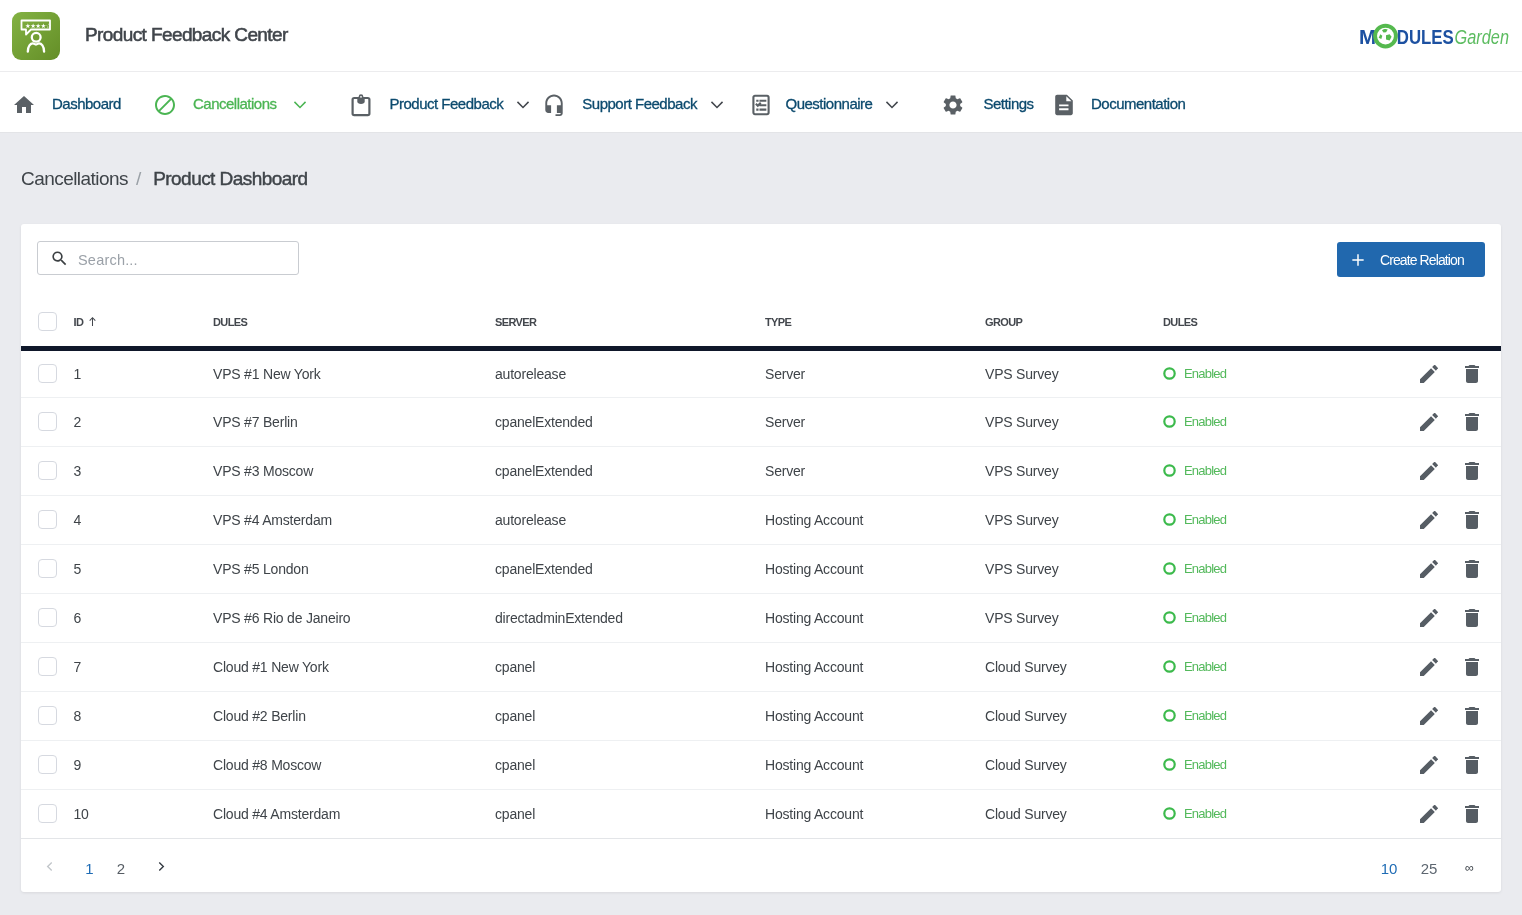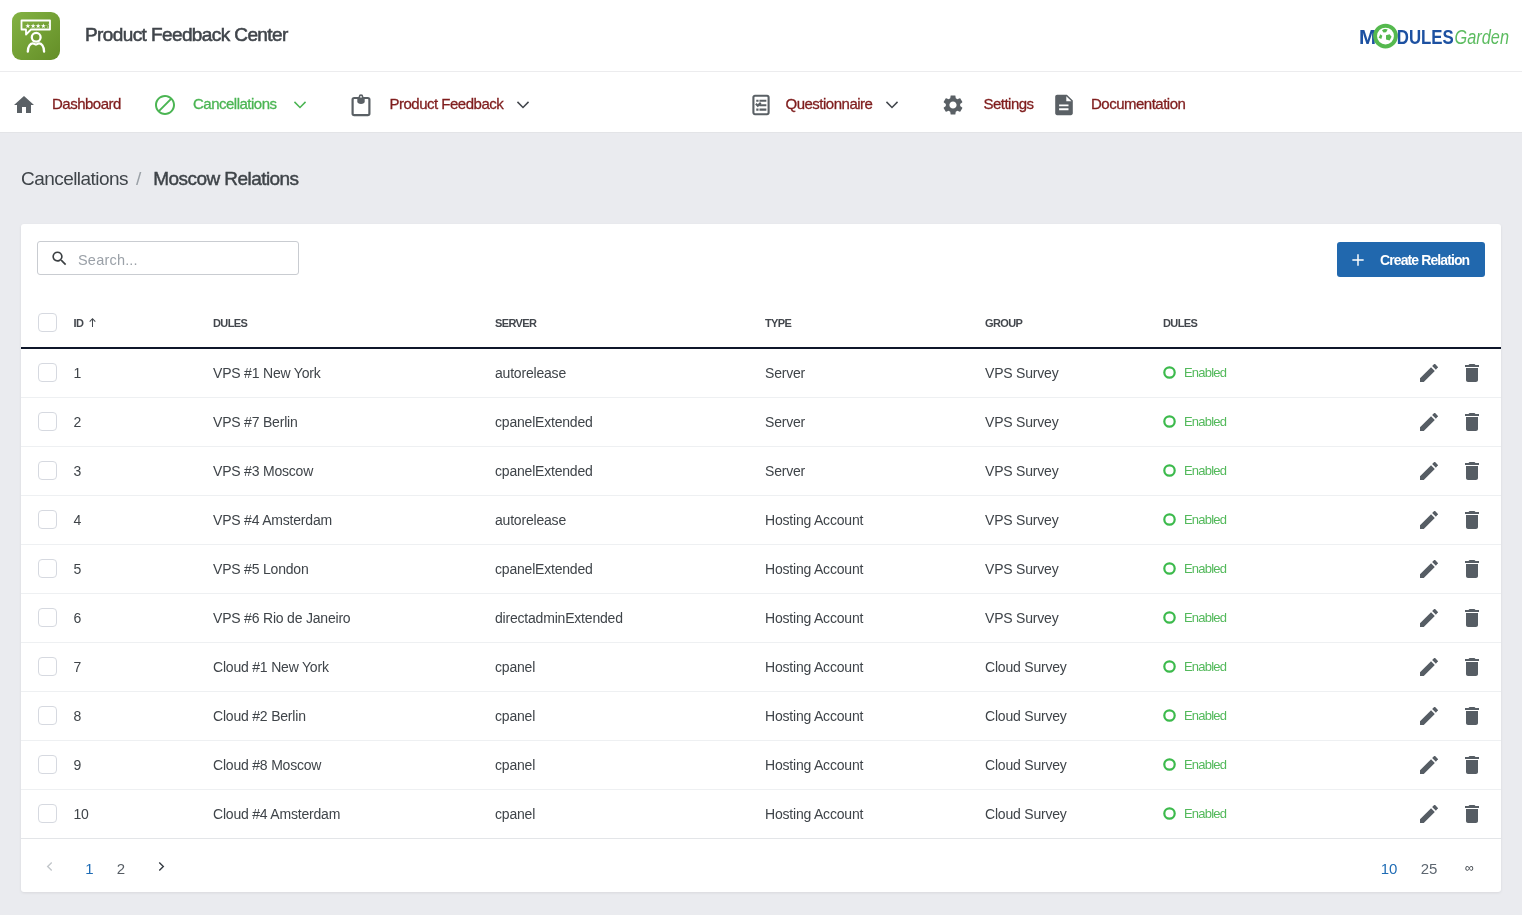--- a/index.html
+++ b/index.html
@@ -9,21 +9,21 @@
 
 .appbar { height:72px; background:#fff; border-bottom:1px solid #ececee; position:relative; }
 .applogo { position:absolute; left:12px; top:12px; }
 .apptitle { position:absolute; left:77px; top:24px; font-size:19px; font-weight:400;
             -webkit-text-stroke:0.55px #40454b; letter-spacing:-0.6px; color:#40454b;margin-left:8px; }
 .mglogo { position:absolute; left:1359px; top:22px; }
 
 
 .nav { height:61px; background:#fff; border-bottom:1px solid #e3e4e7; position:relative; }
 .nav a { position:absolute; top:1px; height:60px; display:flex; align-items:center; text-decoration:none;
-         color:#7f1d1d; font-size:15px; font-weight:400; letter-spacing:-0.5px;
+         color:#0c4a6e; font-size:15px; font-weight:400; letter-spacing:-0.5px;
          -webkit-text-stroke:0.3px currentColor; }
 .nav a .ic { display:flex; transform:translateY(2px); }
 .nav a .chev { display:flex; transform:translateY(1.5px); }
 .nav a.active { color:#4bb553; }
 
 
 .crumbs { padding:35px 0 0 21px; font-size:19px; color:#3f4449; height:91px; letter-spacing:-0.55px; }
 .crumbs .sep { color:#9aa0a6; padding:0 12px 0 8px; letter-spacing:0; }
 .crumbs b { font-weight:400; -webkit-text-stroke:0.45px #3f4449; letter-spacing:-0.55px; }
 
@@ -32,28 +32,28 @@
         box-shadow:0 1px 3px rgba(0,0,0,0.08); position:relative; height:668px; }
 .toolbar { height:74px; position:relative; }
 .search { position:absolute; left:16px; top:17px; width:262px; height:34px;
           border:1px solid #c9ccd1; border-radius:3px; display:flex; align-items:center; }
 .search svg { margin:0 9px 0 12px; }
 .search input { border:none; outline:none; flex:1; padding-top:3px; font-family:"Liberation Sans",sans-serif;
                 font-size:14.5px; color:#3f4449; background:transparent; }
 .search input::placeholder { color:#9ba1a8; letter-spacing:0.2px; }
 .btn-create { position:absolute; right:16px; top:18px; width:148px; height:35px; background:#2168ae;
               border:none; border-radius:3px; color:#fff; font-family:"Liberation Sans",sans-serif;
-              font-size:14px; font-weight:700; letter-spacing:-0.9px; display:flex; align-items:center;
+              font-size:14px; font-weight:400; letter-spacing:-0.9px; display:flex; align-items:center;
               cursor:pointer; padding:0 0 0 13px; }
 .btn-create svg { margin-right:14px; }
 
 
 table { width:100%; border-collapse:collapse; table-layout:fixed; }
 th { text-align:left; font-size:11px; font-weight:700; color:#43474d; letter-spacing:-0.6px;
-     height:50px; border-bottom:2px solid #0f172a; padding:0; vertical-align:middle; }
+     height:50px; border-bottom:5px solid #0f172a; padding:0; vertical-align:middle; }
 td { font-size:14px; color:#3f4449; letter-spacing:-0.2px; height:49px;
      border-bottom:1px solid #eef0f2; padding:0; vertical-align:middle; }
 tr:last-child td { border-bottom:none; }
 .cb { width:19px; height:19px; border:1.5px solid #d6d9e0; border-radius:4px; margin-left:17px; }
 .idhead { display:flex; align-items:center; }
 .idhead svg { margin-left:3px; }
 .status { display:flex; align-items:center; color:#53b95b; font-size:13px; letter-spacing:-0.8px; }
 .status svg { margin-right:8px; }
 .acts { display:flex; justify-content:flex-end; align-items:center; padding-right:17px; }
 .acts .edit { margin-right:19px; display:flex; }
@@ -120,20 +120,29 @@
           <rect x="3.6" y="5" width="16.8" height="17.2" rx="1.6" stroke-width="2.2"></rect>
           <path d="M8.3 5.5v3.6c0 .6 1.5 2 3.7 2s3.7-1.4 3.7-2V5.5z" fill="#5a6065" stroke="none"></path>
           <circle cx="12" cy="3.6" r="2.3" fill="#5a6065" stroke="none"></circle>
           <circle cx="12" cy="3.8" r="0.9" fill="#fff" stroke="none"></circle>
         </svg>
       </span>Product Feedback<span class="chev" style="margin-left:13px">
         <svg width="14" height="14" viewBox="0 0 24 24" fill="none" stroke="#43474d" stroke-width="2.6">
           <path d="M2.5 7.5L12 17l9.5-9.5"></path>
         </svg>
       </span></a>
+  <a href="#" style="left:542px"><span class="ic" style="margin-right:16.3px">
+        <svg width="24" height="24" viewBox="0 0 24 24" fill="#5a6065">
+          <path d="M12 1.5c-4.8 0-8.7 3.9-8.7 8.7v6.8c0 1.6 1.3 2.9 2.9 2.9h2.9v-7.7H5.2v-2c0-3.76 3.04-6.8 6.8-6.8s6.8 3.04 6.8 6.8v2h-3.9v7.7h3.9v.4c0 .5-.4.9-.9.9h-4.4v1.9h4.4c1.6 0 2.8-1.3 2.8-2.8v-10c0-4.8-3.9-8.7-8.7-8.7z"></path>
+        </svg>
+      </span>Support Feedback<span class="chev" style="margin-left:13px">
+        <svg width="14" height="14" viewBox="0 0 24 24" fill="none" stroke="#43474d" stroke-width="2.6">
+          <path d="M2.5 7.5L12 17l9.5-9.5"></path>
+        </svg>
+      </span></a>
   <a href="#" style="left:749px"><span class="ic" style="margin-right:12.5px">
         <svg width="24" height="24" viewBox="0 0 24 24" fill="none" stroke="#5a6065" stroke-width="2.1">
           <rect x="4.4" y="2.8" width="15.2" height="18.4" rx="1.6"></rect>
           <path d="M8.3 7.8h.2M11.5 7.8h4.8M7.6 11.6l1.2 1.2 2.2-2.2M11.5 12.2h4.8M8.3 16.6h.2M11.5 16.6h4.8" stroke-linecap="square"></path>
         </svg>
       </span>Questionnaire<span class="chev" style="margin-left:13px">
         <svg width="14" height="14" viewBox="0 0 24 24" fill="none" stroke="#43474d" stroke-width="2.6">
           <path d="M2.5 7.5L12 17l9.5-9.5"></path>
         </svg>
       </span></a>
@@ -142,21 +151,21 @@
           <path d="M19.14 12.94c.04-.3.06-.61.06-.94 0-.32-.02-.64-.07-.94l2.03-1.58c.18-.14.23-.41.12-.61l-1.92-3.32c-.12-.22-.37-.29-.59-.22l-2.39.96c-.5-.38-1.03-.7-1.62-.94l-.36-2.54c-.04-.24-.24-.41-.48-.41h-3.84c-.24 0-.43.17-.47.41l-.36 2.54c-.59.24-1.13.57-1.62.94l-2.39-.96c-.22-.08-.47 0-.59.22L2.74 8.87c-.12.21-.08.47.12.61l2.03 1.58c-.05.3-.09.63-.09.94s.02.64.07.94l-2.03 1.58c-.18.14-.23.41-.12.61l1.92 3.32c.12.22.37.29.59.22l2.39-.96c.5.38 1.03.7 1.62.94l.36 2.54c.05.24.24.41.48.41h3.84c.24 0 .44-.17.47-.41l.36-2.54c.59-.24 1.13-.56 1.62-.94l2.39.96c.22.08.47 0 .59-.22l1.92-3.32c.12-.22.07-.47-.12-.61l-2.01-1.58zM12 15.6c-1.98 0-3.6-1.62-3.6-3.6s1.62-3.6 3.6-3.6 3.6 1.62 3.6 3.6-1.62 3.6-3.6 3.6z"></path>
         </svg>
       </span>Settings</a>
   <a href="#" style="left:1051.5px"><span class="ic" style="margin-right:15.5px">
         <svg width="24" height="24" viewBox="0 0 24 24" fill="#5a6065">
           <path d="M14.9 1.8H5.1C4.05 1.8 3.2 2.65 3.2 3.7v16.6c0 1.05.85 1.9 1.9 1.9h13.8c1.05 0 1.9-.85 1.9-1.9V7.5L14.9 1.8zm1.6 15.4H7.1v-1.9h9.4v1.9zm0-3.9H7.1v-1.9h9.4v1.9zm-2.2-5V3.2l5.2 5.1h-5.2z"></path>
         </svg>
       </span>Documentation</a>
 </div>
 
-<div class="crumbs">Cancellations<span class="sep">/</span><b>Moscow Relations</b></div>
+<div class="crumbs">Cancellations<span class="sep">/</span><b>Product Dashboard</b></div>
 
 <div class="card">
   <div class="toolbar">
     <div class="search">
       <svg width="19" height="19" viewBox="0 0 24 24" fill="#3c4043">
           <path d="M15.5 14h-.79l-.28-.27C15.41 12.59 16 11.11 16 9.5 16 5.91 13.09 3 9.5 3S3 5.91 3 9.5 5.91 16 9.5 16c1.61 0 3.09-.59 4.23-1.57l.27.28v.79l5 4.99L20.49 19l-4.99-5zm-6 0C7.01 14 5 11.99 5 9.5S7.01 5 9.5 5 14 7.01 14 9.5 11.99 14 9.5 14z"></path>
         </svg>
       <input placeholder="Search..." style="">
     </div>
     <button class="btn-create">

